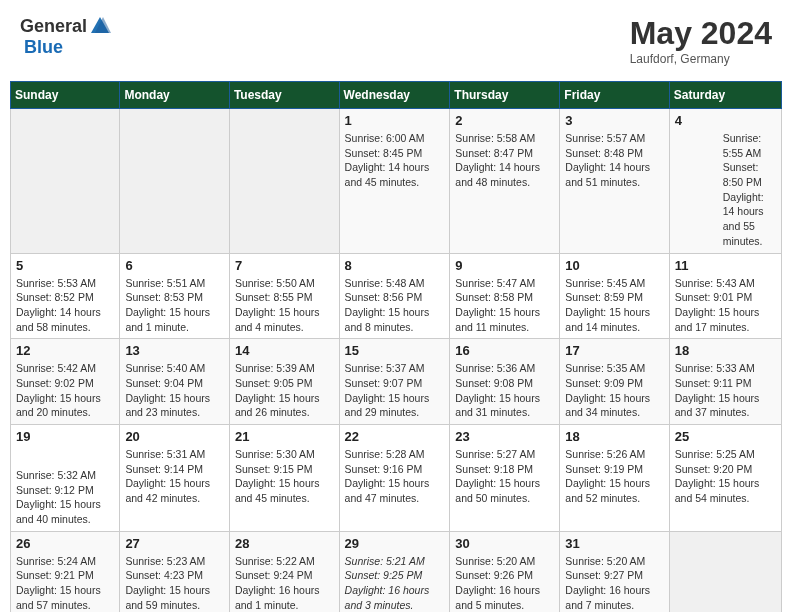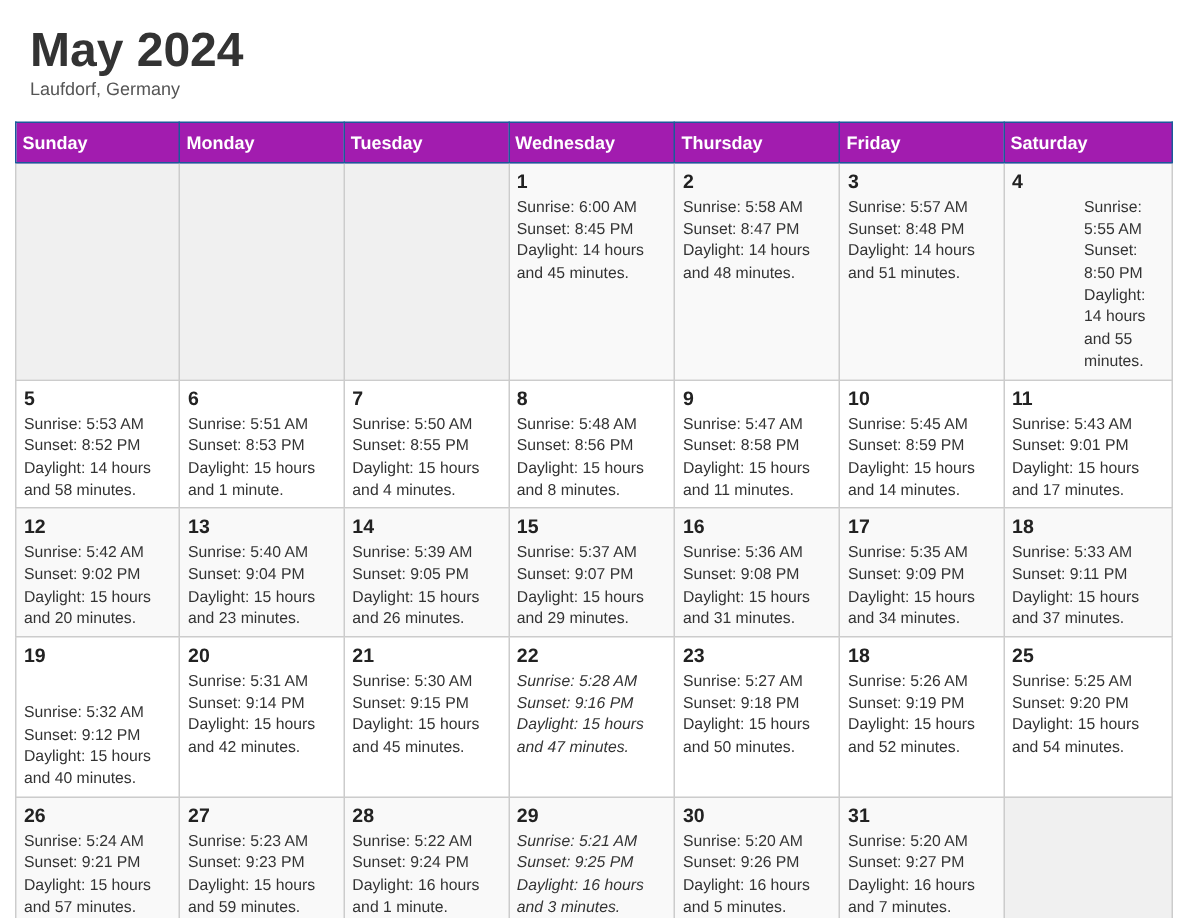--- a/index.html
+++ b/index.html
@@ -42,21 +42,21 @@
     .location-title {
       font-size: 12px;
       color: #555;
     }
     .calendar {
       width: 100%;
       border-collapse: collapse;
       font-size: 11px;
     }
     .calendar thead th {
-      background-color: #a21caf;
+      background-color: #14532d;
       color: #fff;
       padding: 6px 4px;
       text-align: left;
       font-size: 12px;
       font-weight: bold;
       border: 1px solid #1a5a9a;
     }
     .calendar tbody td {
       border: 1px solid #ccc;
       vertical-align: top;
@@ -80,20 +80,32 @@
       line-height: 1.4;
     }
     .empty-cell {
       background: #f0f0f0 !important;
     }
   </style>
 </head>
 <body>
 
 <div class="header">
+  <div class="logo">
+    <div style="display:flex;flex-direction:column;align-items:center;">
+      <div style="display:flex;align-items:center;">
+        <span class="logo-text-general">General</span>
+        <svg width="22" height="22" viewBox="0 0 22 22" style="margin:0 2px;">
+          <polygon points="11,2 20,18 2,18" fill="#2271b3"></polygon>
+          <polygon points="14,2 22,18 6,18" fill="#1a5a9a" opacity="0.5"></polygon>
+        </svg>
+      </div>
+      <span class="logo-text-blue" style="align-self:flex-start;margin-left:4px;">Blue</span>
+    </div>
+  </div>
   <div class="title-block">
     <div class="month-title">May 2024</div>
     <div class="location-title">Laufdorf, Germany</div>
   </div>
 </div>
 
 <table class="calendar">
   <thead>
     <tr>
     <th>Sunday</th>
@@ -258,21 +270,21 @@
         </td>
         <td>
           <div class="day-number">21</div>
           <div class="day-info" style="white-space: pre-line;">Sunrise: 5:30 AM
 Sunset: 9:15 PM
 Daylight: 15 hours
 and 45 minutes.</div>
         </td>
         <td>
           <div class="day-number">22</div>
-          <div class="day-info" style="white-space: pre-line; font-style: italic;">Sunrise: 5:28 AM
+          <div class="day-info" style="white-space: pre-line;">Sunrise: 5:28 AM
 Sunset: 9:16 PM
 Daylight: 15 hours
 and 47 minutes.</div>
         </td>
         <td>
           <div class="day-number">23</div>
           <div class="day-info" style="white-space: pre-line;">Sunrise: 5:27 AM
 Sunset: 9:18 PM
 Daylight: 15 hours
 and 50 minutes.</div>
@@ -296,21 +308,21 @@
         <td>
           <div class="day-number">26</div>
           <div class="day-info" style="white-space: pre-line;">Sunrise: 5:24 AM
 Sunset: 9:21 PM
 Daylight: 15 hours
 and 57 minutes.</div>
         </td>
         <td>
           <div class="day-number">27</div>
           <div class="day-info" style="white-space: pre-line;">Sunrise: 5:23 AM
-Sunset: 9:23 PM
+Sunset: 4:23 PM
 Daylight: 15 hours
 and 59 minutes.</div>
         </td>
         <td>
           <div class="day-number">28</div>
           <div class="day-info" style="white-space: pre-line;">Sunrise: 5:22 AM
 Sunset: 9:24 PM
 Daylight: 16 hours
 and 1 minute.</div>
         </td>

